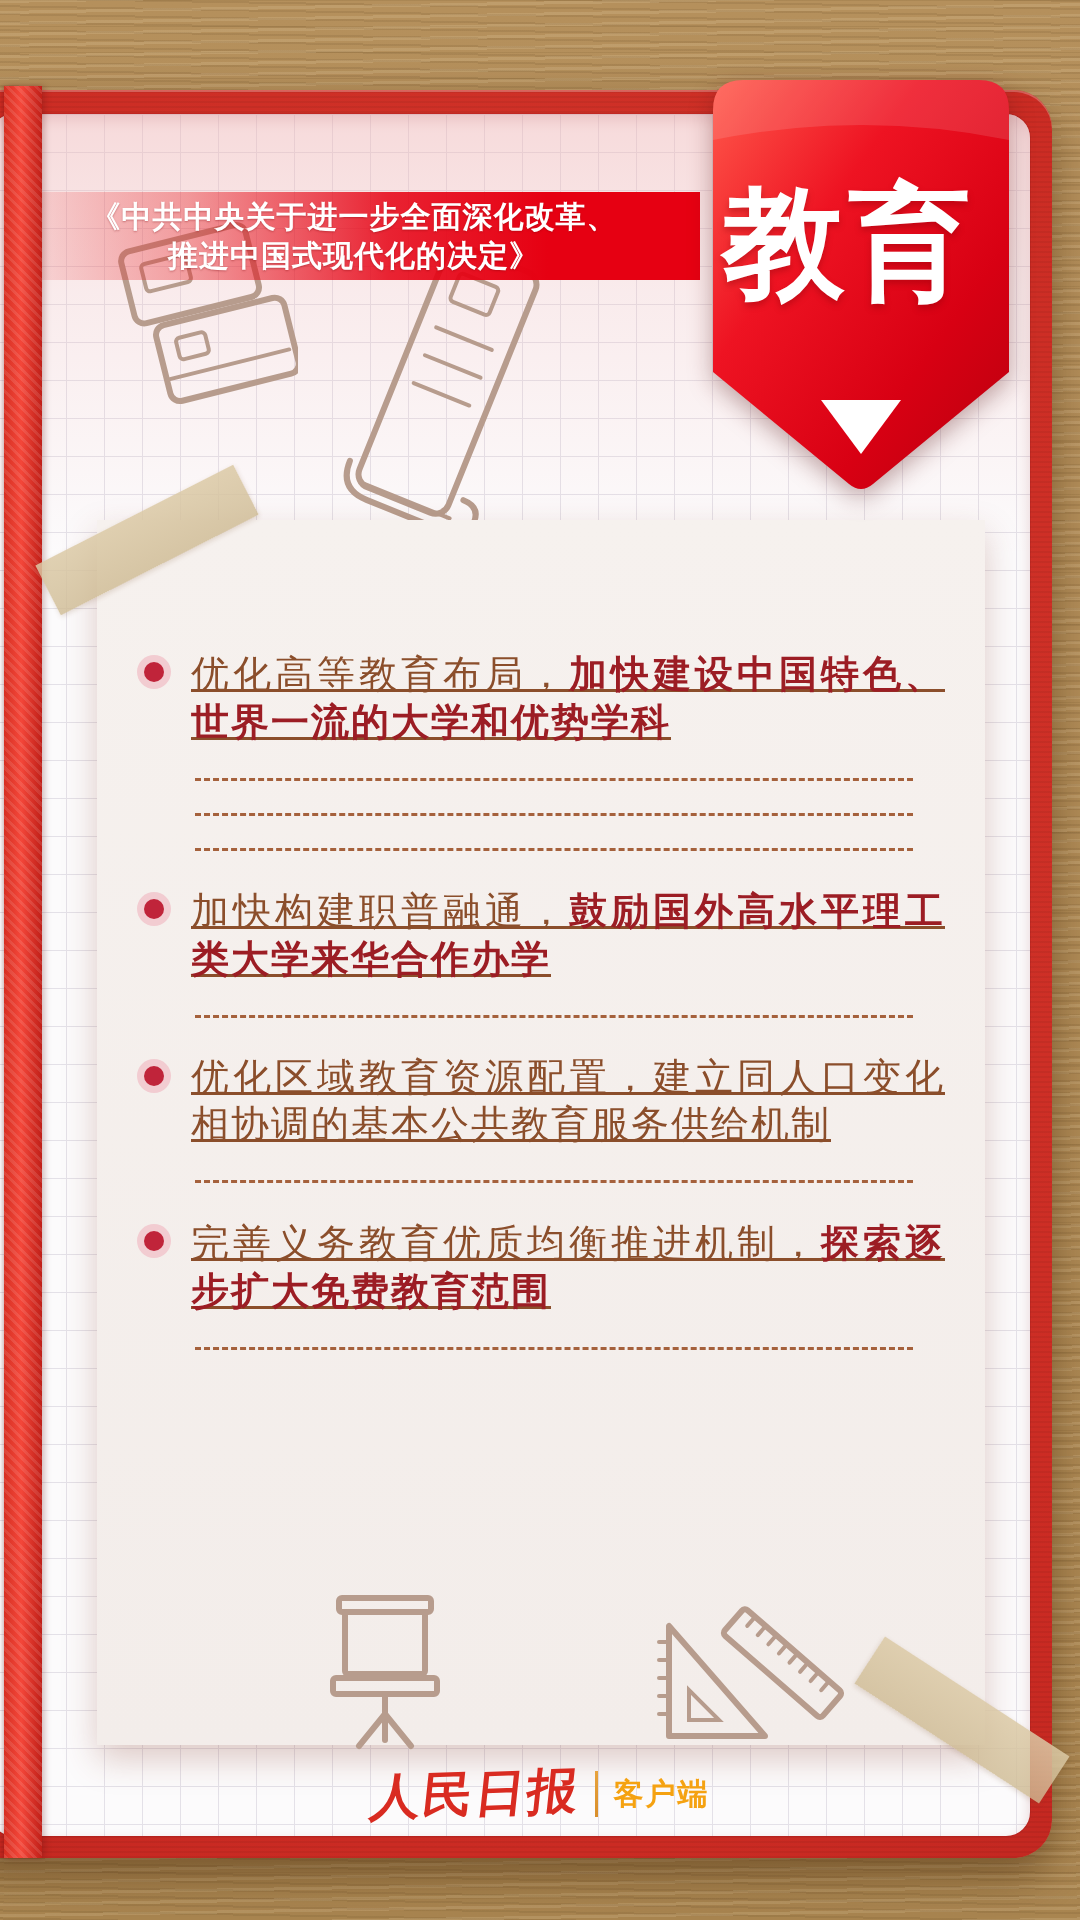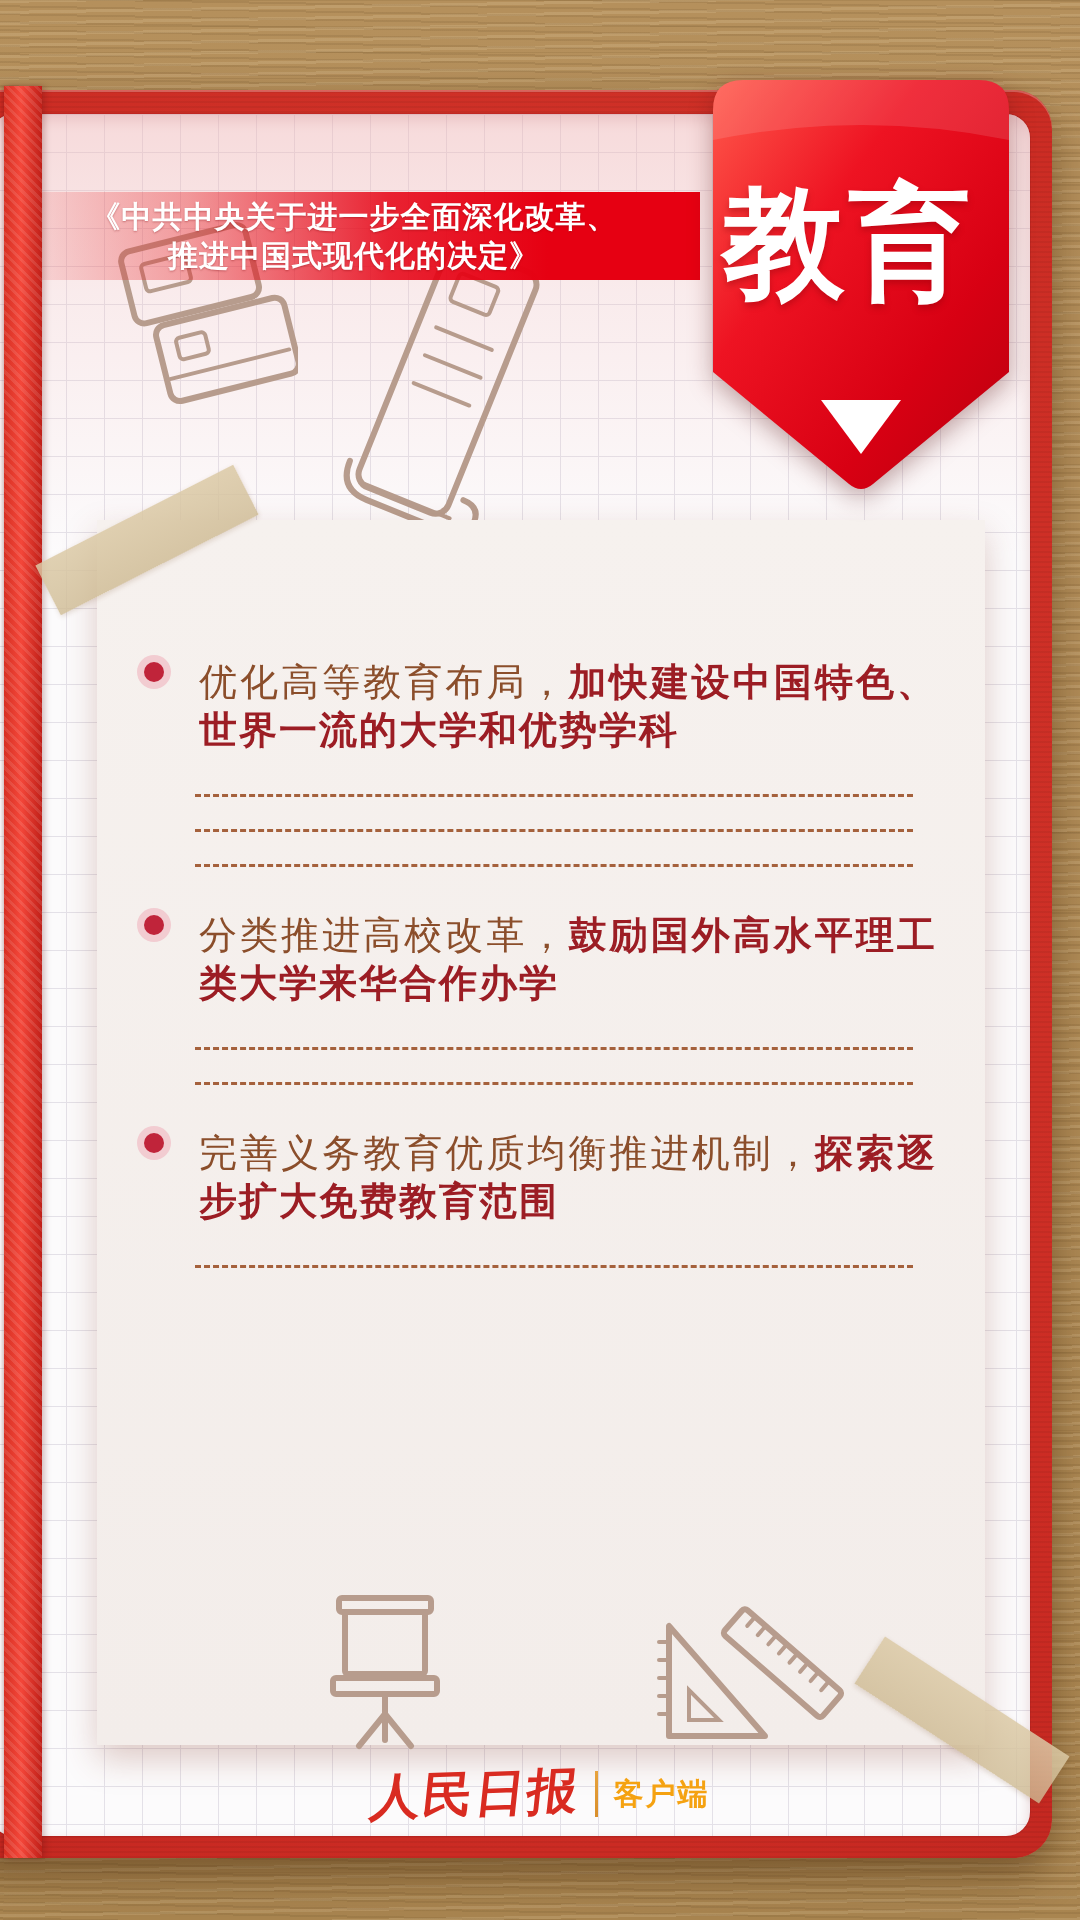--- a/index.html
+++ b/index.html
@@ -82,24 +82,24 @@
     position:absolute;left:97px;top:520px;width:888px;height:1225px;z-index:5;
     background:linear-gradient(180deg,#f6f1ee 0%, #f3edea 100%);
     box-shadow:0 14px 32px rgba(130,55,35,.25);
   }
   .list{padding:126px 36px 0 40px;}
   .row{display:flex;gap:16px;align-items:flex-start;}
   .dot{flex:0 0 34px;width:34px;height:34px;margin-top:9px;border-radius:50%;
     background:#f2ccd1;display:flex;align-items:center;justify-content:center;}
   .dot i{display:block;width:20px;height:20px;border-radius:50%;background:#c0243a;}
   .itext{
-    margin:12px;width:772px;
+    margin:4px;width:772px;
     font-family:"DejaVu Serif",serif;
     font-size:38px;line-height:47px;letter-spacing:2px;
-    color:#8b4e2b;text-align:justify;text-justify:inter-ideograph;
+    color:#8b4e2b;text-align:justify;text-justify:inter-ideograph;text-decoration:underline;
   }
   .itext .b{color:#9c1d24;font-weight:900;}
   .sep{border-top:3px dashed #a5613c;margin:28px 36px 32px 58px;height:0;}
 
   
   .tape{position:absolute;z-index:8;background:linear-gradient(180deg, rgba(219,201,165,.85), rgba(206,186,146,.8));
     box-shadow:0 2px 5px rgba(120,80,40,.18);}
   .tape-tl{left:36px;top:512px;width:222px;height:56px;transform:rotate(-27deg);}
   .tape-br{left:852px;top:1692px;width:220px;height:56px;transform:rotate(33deg);}
 
@@ -184,23 +184,29 @@
         </span>
         <p class="itext"><span>优化高等教育布局，</span><span class="b">加快建设中国特色、世界一流的大学和优势学科</span></p>
       </div>
       <div class="sep"></div>
       <div class="sep"></div>
       <div class="sep"></div>
       <div class="row">
         <span class="dot">
           <i></i>
         </span>
-        <p class="itext"><span>分类推进高校改革，</span><span class="b">鼓励国外高水平理工类大学来华合作办学</span></p>
-      </div>
-      <div class="sep"></div>
+        <p class="itext"><span>加快构建职普融通，</span><span class="b">鼓励国外高水平理工类大学来华合作办学</span></p>
+      </div>
+      <div class="sep"></div>
+      <div class="row">
+        <span class="dot">
+          <i></i>
+        </span>
+        <p class="itext"><span>优化区域教育资源配置，建立同人口变化相协调的基本公共教育服务供给机制</span></p>
+      </div>
       <div class="sep"></div>
       <div class="row">
         <span class="dot">
           <i></i>
         </span>
         <p class="itext"><span>完善义务教育优质均衡推进机制，</span><span class="b">探索逐步扩大免费教育范围</span></p>
       </div>
       <div class="sep"></div>
     </div>
 

